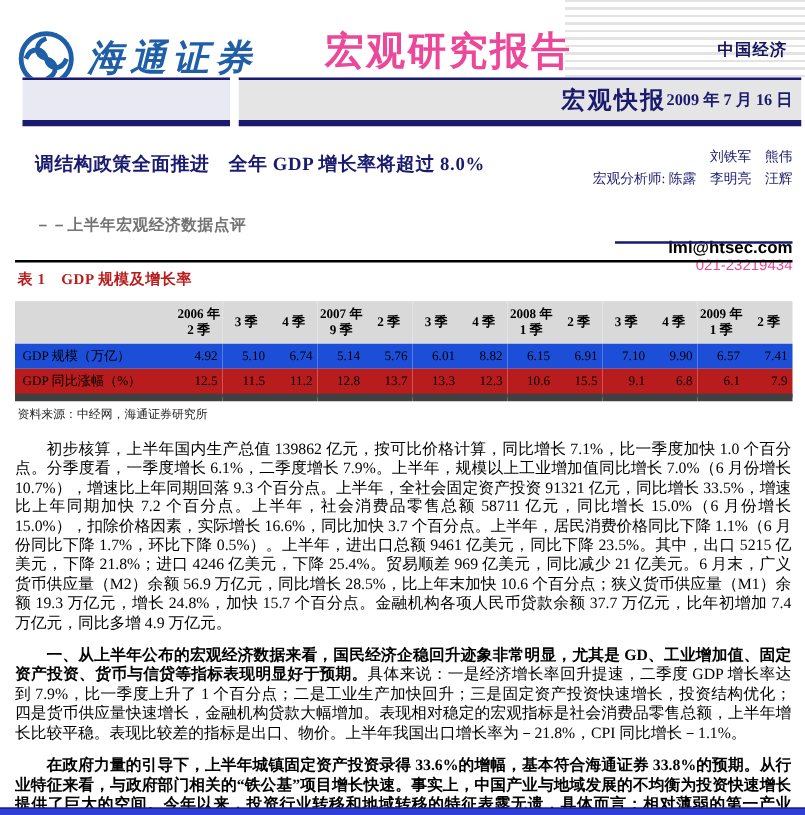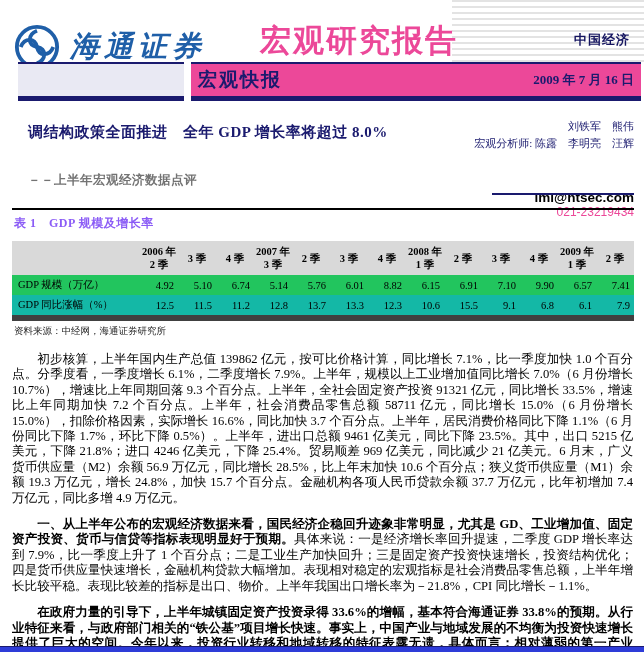--- a/index.html
+++ b/index.html
@@ -29,22 +29,22 @@
     font-family:Liberation Sans, sans-serif;
     font-size:31px;font-weight:bold;color:#ec4899;letter-spacing:2px;
   }
   
   .bar-left{
     position:absolute;left:18px;top:62px;width:166px;height:39px;box-sizing:border-box;
     background:#e9e9f3;border-top:2px solid #1a1a6e;border-bottom:5px solid #1a1a6e;
   }
   .bar-right{
     position:absolute;left:191px;top:62px;width:450px;height:39px;box-sizing:border-box;
-    background:#ec4899;border-top:2px solid #1a1a6e;border-bottom:5px solid #1a1a6e;
-    display:flex;align-items:center;justify-content:space-between;padding:0 7px;
+    background:#e5e5e5;border-top:2px solid #1a1a6e;border-bottom:5px solid #1a1a6e;
+    display:flex;align-items:center;justify-content:flex-end;padding:0 7px;
   }
   .bulletin-type{
     font-family:"Liberation Sans","DejaVu Sans",sans-serif;
     font-size:19px;font-weight:bold;color:#1a1a6e;letter-spacing:2px;
   }
   .date{font-size:13px;font-weight:bold;color:#1a1a6e;}
   
   .doc-title{
     position:absolute;left:28px;top:121px;width:370px;
     font-size:15px;font-weight:bold;color:#1a1a6e;line-height:22px;letter-spacing:0.5px;
@@ -59,35 +59,35 @@
   .phone{font-size:12px;color:#ec4899;}
   .contact-rule{position:absolute;right:10px;top:193px;width:142px;border-bottom:2px solid #1a1a6e;}
   .subtitle{
     position:absolute;left:28px;top:172px;
     font-size:12.5px;font-weight:bold;color:#737373;letter-spacing:0.5px;
   }
   
   .table-block{position:absolute;left:12px;top:208px;width:622px;}
   .table-caption{
     border-top:2px solid #000;padding:5px 0 4px 2px;
-    font-size:12px;font-weight:bold;color:#8b5cf6;letter-spacing:0.5px;
+    font-size:12px;font-weight:bold;color:#b91c1c;letter-spacing:0.5px;
   }
   table.gdp{
     width:100%;border-collapse:collapse;table-layout:fixed;
     font-size:10.5px;margin-top:5px;border-bottom:6px solid #404040;
   }
   table.gdp col.lbl{width:128px;}
   table.gdp th{
     background:#d9d9d9;font-weight:bold;text-align:center;
     vertical-align:middle;padding:4px 1px;line-height:13px;
   }
   table.gdp td{padding:3px 4px 3px 1px;text-align:right;}
   table.gdp td.rowlabel{text-align:left;padding-left:6px;}
-  table.gdp tr.r1 td{background:#22c55e;}
-  table.gdp tr.r2 td{background:#14b8a6;}
+  table.gdp tr.r1 td{background:#1d4ed8;}
+  table.gdp tr.r2 td{background:#b91c1c;}
   .source{font-size:9.5px;color:#222;padding:4px 0 0 2px;}
   
   .content{
     position:absolute;left:12px;top:352px;width:621px;height:295px;overflow:hidden;
     font-size:12.6px;line-height:15.4px;text-align:justify;
   }
   .content p{margin:0 0 11px 0;text-indent:2em;}
   .bold{font-weight:bold;}
   
   .bottom-bar{
@@ -136,21 +136,21 @@
     <colgroup>
         <col class="lbl">
         <col span="13">
       </colgroup>
     <thead>
       <tr>
         <th></th>
         <th>2006 年 2 季</th>
         <th>3 季</th>
         <th>4 季</th>
-        <th>2007 年 3 季</th>
+        <th>2007 年 9 季</th>
         <th>2 季</th>
         <th>3 季</th>
         <th>4 季</th>
         <th>2008 年 1 季</th>
         <th>2 季</th>
         <th>3 季</th>
         <th>4 季</th>
         <th>2009 年 1 季</th>
         <th>2 季</th>
       </tr>

